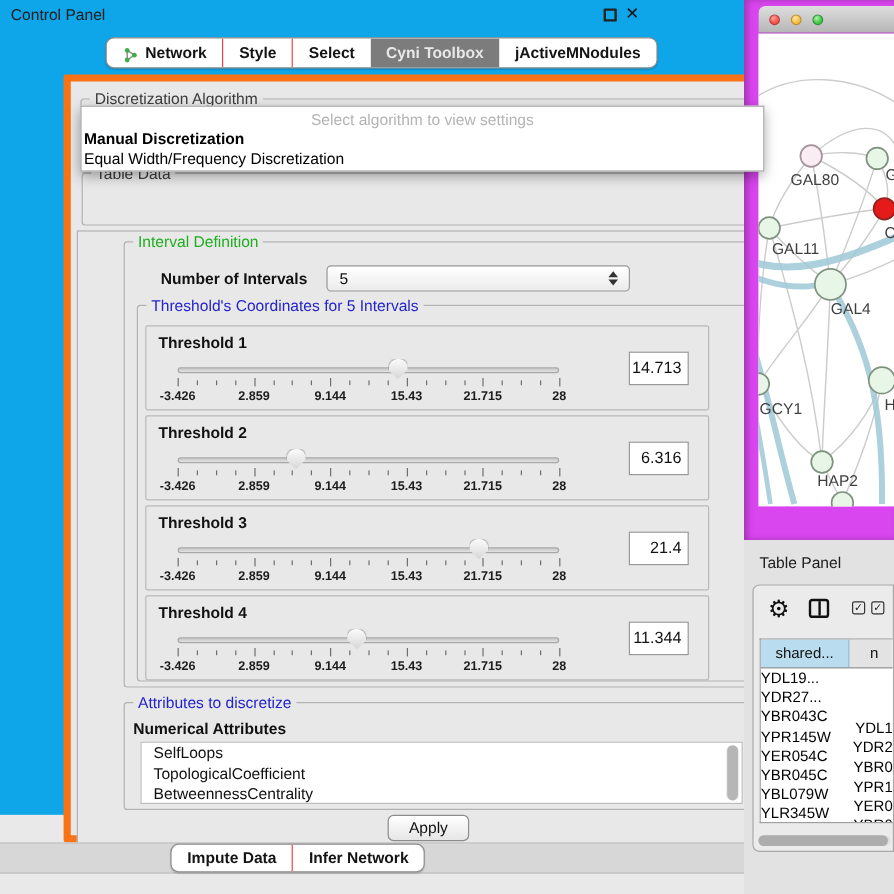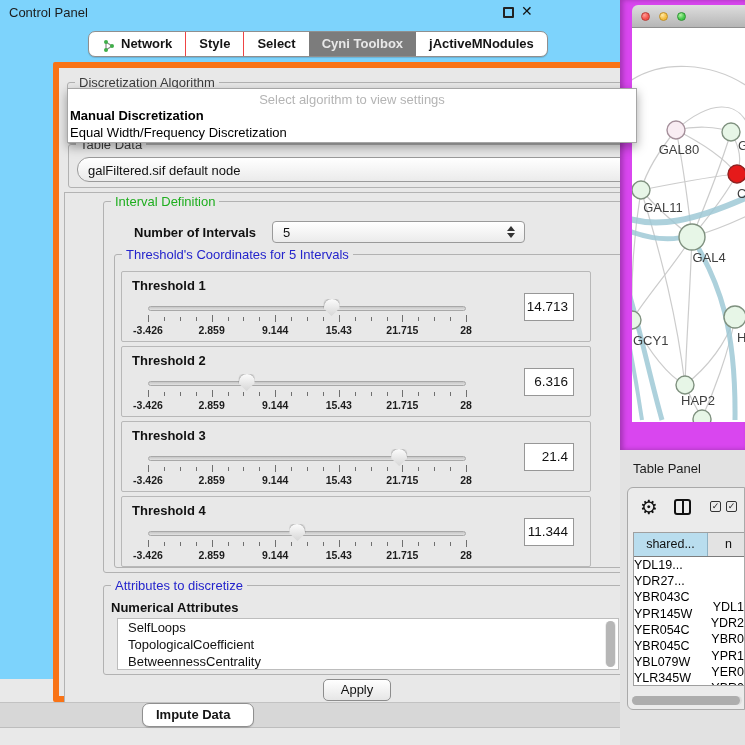--- a/index.html
+++ b/index.html
@@ -1,21 +1,21 @@
 <!DOCTYPE html>
 <html><head>
 <meta charset="utf-8">
 <style>
   * { margin:0; padding:0; box-sizing:border-box; }
   html,body { width:745px; height:745px; }
   body { font-family:"Liberation Sans","DejaVu Sans",sans-serif; background:#e9e9e9; overflow:hidden; }
   #root { position:relative; width:745px; height:745px; background:#e9e9e9; overflow:hidden; }
 
   
-  .left-region { position:absolute; left:0; top:0; width:620px; height:679px; background:#7dd3fc; }
+  .left-region { position:absolute; left:0; top:0; width:620px; height:679px; background:#0ea5e9; }
   .cp-titlebar { position:absolute; left:0; top:0; width:620px; height:24px; }
   .cp-title { position:absolute; left:9px; top:5px; font-size:13px; color:#1c1c1c; }
   .win-btn-float { position:absolute; left:503px; top:7px; width:11px; height:11px; border:2px solid #222; border-radius:1px; background:transparent; }
   .win-btn-close { position:absolute; left:521px; top:3px; font-size:14px; font-weight:bold; color:#111; }
 
   .tabstrip { position:absolute; display:flex; border:1px solid #8f8f8f; border-radius:7px; background:#fff; overflow:hidden; height:26px; box-shadow:0 1px 1px rgba(0,0,0,.15); }
   .tabstrip.top { left:88px; top:31px; }
   .tab { display:flex; align-items:center; gap:5px; padding:0 13px; font-size:13px; font-weight:bold; color:#141414; line-height:24px; border-left:1px solid #ef4444; white-space:nowrap; }
   .tab:first-child { border-left:none; }
   .tab.selected { background:#7c7c7c; color:#e8e8e8; border-left:none; }
@@ -72,21 +72,21 @@
   .attr-group { left:38px; top:392px; width:530px; height:90px; }
   .attr-sub { position:absolute; left:7px; top:14px; font-size:13px; font-weight:bold; color:#111; }
   .attr-list { position:absolute; left:13px; top:32px; width:502px; height:52px; background:#fff; border:1px solid #bdbdbd; overflow:hidden; }
   .attr-item { font-size:13px; color:#111; padding:1px 0 1px 10px; height:17px; }
   .attr-scroll { position:absolute; right:2px; top:2px; width:11px; height:46px; background:#ededed; border-radius:5px; }
   .attr-scroll-thumb { position:absolute; left:1px; top:0; width:9px; height:46px; background:#b6b6b6; border-radius:5px; }
 
   .apply-btn { position:absolute; left:258px; top:486px; width:68px; height:22px; background:linear-gradient(#ffffff,#e6e6e6); border:1px solid #8d8d8d; border-radius:5px; font-size:13px; color:#111; text-align:center; line-height:20px; }
 
   .bottom-strip { position:absolute; left:0; top:702px; width:620px; height:26px; background:#d7d7d7; border-top:1px solid #c2c2c2; border-bottom:1px solid #bdbdbd; }
-  .tabstrip.bottom { left:142px; top:703px; height:24px;flex-direction:column; }
+  .tabstrip.bottom { left:142px; top:703px; height:24px; }
   .tabstrip.bottom .tab { line-height:22px; }
 
   
   .right-region { position:absolute; left:620px; top:0; width:125px; height:745px; background:#e2e2e2; }
   .net-window { position:absolute; left:0; top:0; width:125px; height:450px; background:#d946ef; box-shadow:inset 3px 0 5px rgba(0,0,0,.25); }
   .net-titlebar { position:absolute; left:12px; top:5px; right:0; height:23px; background:linear-gradient(#dedede,#b6b6b6); border-bottom:1px solid #8f8f8f; border-radius:6px 0 0 0; }
   .light { position:absolute; top:7px; width:9px; height:9px; border-radius:50%; }
   .light.red { left:9px; background:radial-gradient(circle at 35% 30%, #ff9d97, #f4534c 60%); border:1px solid #b93b36; }
   .light.yellow { left:27px; background:radial-gradient(circle at 35% 30%, #ffe9a8, #f5bd3e 60%); border:1px solid #c08e23; }
   .light.green { left:45px; background:radial-gradient(circle at 35% 30%, #b4f0a5, #43c84a 60%); border:1px solid #2c9432; }
@@ -166,27 +166,20 @@
       </div>
 
       <div class="popup">
         <div class="popup-placeholder">Select algorithm to view settings</div>
         <div class="popup-opt1">Manual Discretization</div>
         <div class="popup-opt2">Equal Width/Frequency Discretization</div>
       </div>
 
       <div class="fieldset tabledata-group">
         <span class="legend legend-dark">Table Data</span>
-        <div class="combo combo-round td-combo">
-          <span class="combo-text">galFiltered.sif default node</span>
-          <span class="stepper">
-              <span class="arr-up"></span>
-              <span class="arr-dn"></span>
-            </span>
-        </div>
       </div>
 
       <div class="scroll-viewport">
 
         <div class="fieldset interval-group">
           <span class="legend legend-green">Interval Definition</span>
           <span class="noi-label">Number of Intervals</span>
           <div class="combo combo-sq noi-combo">
             <span class="combo-text">5</span>
             <span class="stepper">

